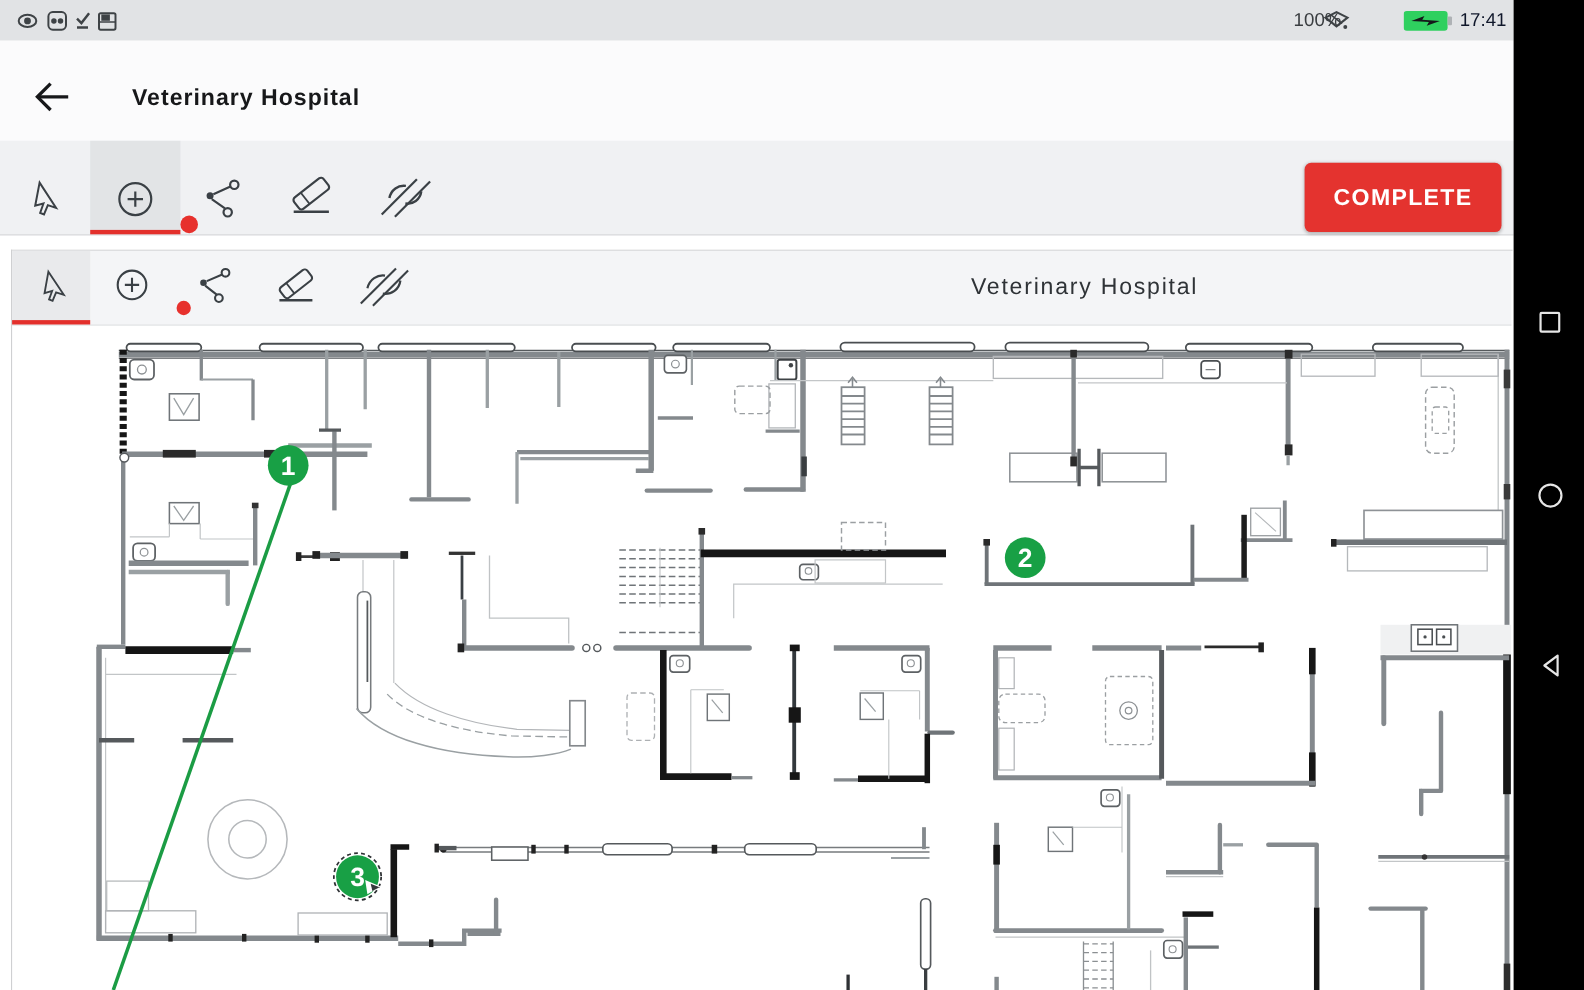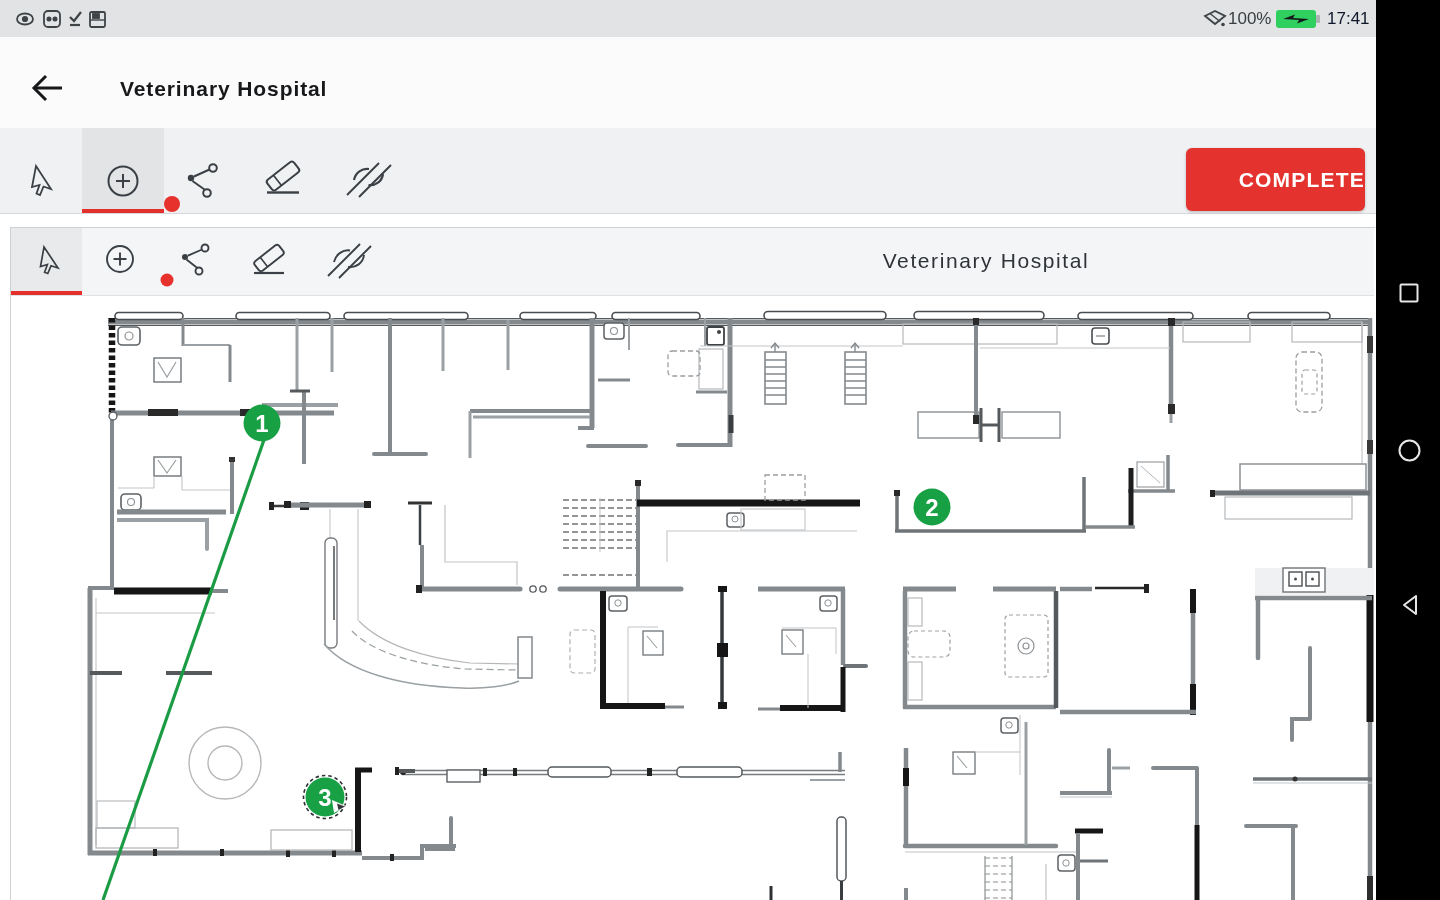--- a/index.html
+++ b/index.html
@@ -23,21 +23,21 @@
     <path d="M76,12 H91" stroke-width="1.4"></path>
     <rect x="79" y="6" width="6" height="4" fill="#3e4346"></rect>
 </svg>
 
 <svg class="abs" style="left:1203px;top:8px;" width="26" height="22" viewBox="0 0 26 22" fill="none" stroke="#3e4346" stroke-width="1.9">
   <path d="M2,8 L12,3 L22,8 L12,16 Z"></path>
   <path d="M7,5.5 L17,13.5" stroke-width="1.4"></path>
   <circle cx="20" cy="16.5" r="1.8" fill="#3e4346" stroke="none"></circle>
 </svg>
 
-<div class="abs" style="left:1228px;top:9px;font-size:17px;color:#3a3e41;">100%</div>
+<div class="abs" style="left:1176px;top:9px;font-size:17px;color:#3a3e41;">100%</div>
 
 <svg class="abs" style="left:1276px;top:9px;" width="46" height="20" viewBox="0 0 46 20">
   <rect x="0" y="1" width="40" height="18" rx="3" fill="#2fd05f"></rect>
   <rect x="40" y="6" width="4" height="8" rx="1" fill="#aeb2b5"></rect>
   <path d="M7,10 L19,5.5 L17,9 L33,10 L21,14.5 L23,11 Z" fill="#15181a"></path>
 </svg>
 
 <div class="abs" style="left:1327px;top:9px;font-size:17px;color:#0f172a;">17:41</div>
 
 <div class="abs" style="left:0;top:37px;width:1376px;height:91px;background:#fbfbfc;"></div>
@@ -74,21 +74,21 @@
     </g>
   <path d="M267,64.5 H299" stroke-width="2.4"></path>
 
   <path d="M347,67 L379,35"></path>
     <path d="M359,69 L391,37"></path>
   <path d="M354,52 C355.5,44.5 362,40 369,41" stroke-width="2.2"></path>
   <path d="M383,46 C382,53.5 375.5,58 368.5,57" stroke-width="2.2"></path>
 </svg>
 
 <div class="abs" style="left:1186px;top:148px;width:179px;height:63px;background:#e4332f;border-radius:6px;box-shadow:0 1px 3px rgba(0,0,0,0.25);"></div>
-<div class="abs" style="left:1186px;top:148px;width:179px;height:63px;line-height:63px;text-align:right;font-size:21px;font-weight:bold;color:#ffffff;letter-spacing:1.2px;">COMPLETE</div>
+<div class="abs" style="left:1186px;top:148px;width:179px;height:63px;line-height:63px;text-align:center;font-size:21px;font-weight:bold;color:#ffffff;letter-spacing:1.2px;">COMPLETE</div>
 
 <div class="abs" style="left:10px;top:227px;width:1364px;height:673px;background:#ffffff;border-top:1px solid #cfd0d2;border-left:1px solid #cfd0d2;"></div>
 
 <div class="abs" style="left:11px;top:228px;width:1363px;height:67px;background:#f4f5f7;border-bottom:1px solid #e0e1e3;"></div>
 
 <div class="abs" style="left:11px;top:228px;width:71px;height:63px;background:#e9eaec;"></div>
 <div class="abs" style="left:11px;top:291px;width:71px;height:4px;background:#e3302c;"></div>
 
 <svg id="tb2" class="abs" style="left:11px;top:228px;" width="400" height="67" viewBox="0 0 400 67" fill="none" stroke="#3a4045" stroke-width="1.9">
 

